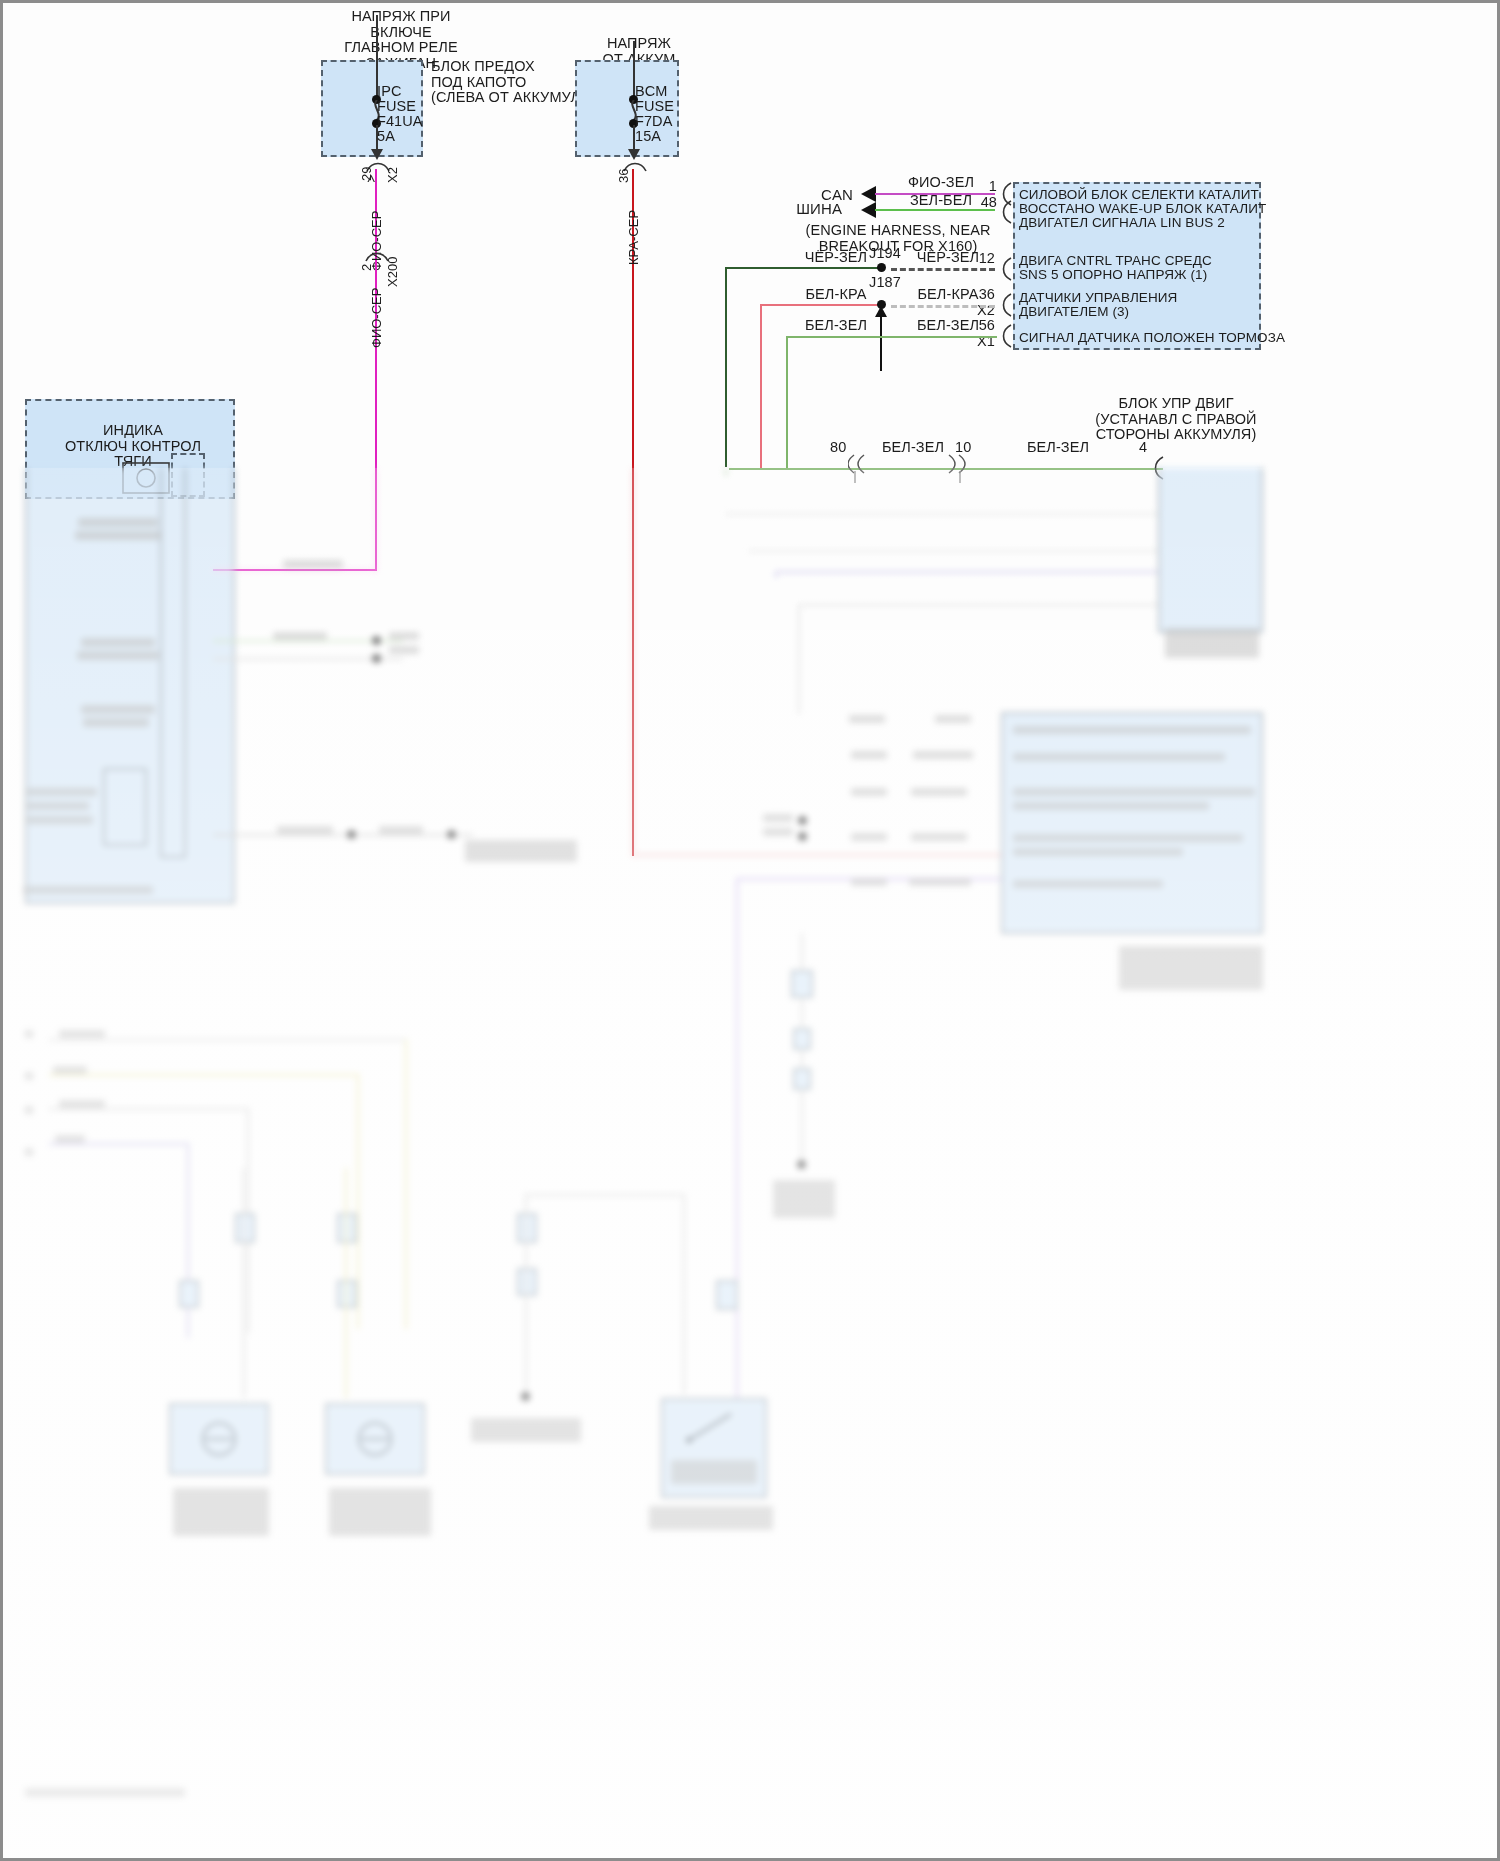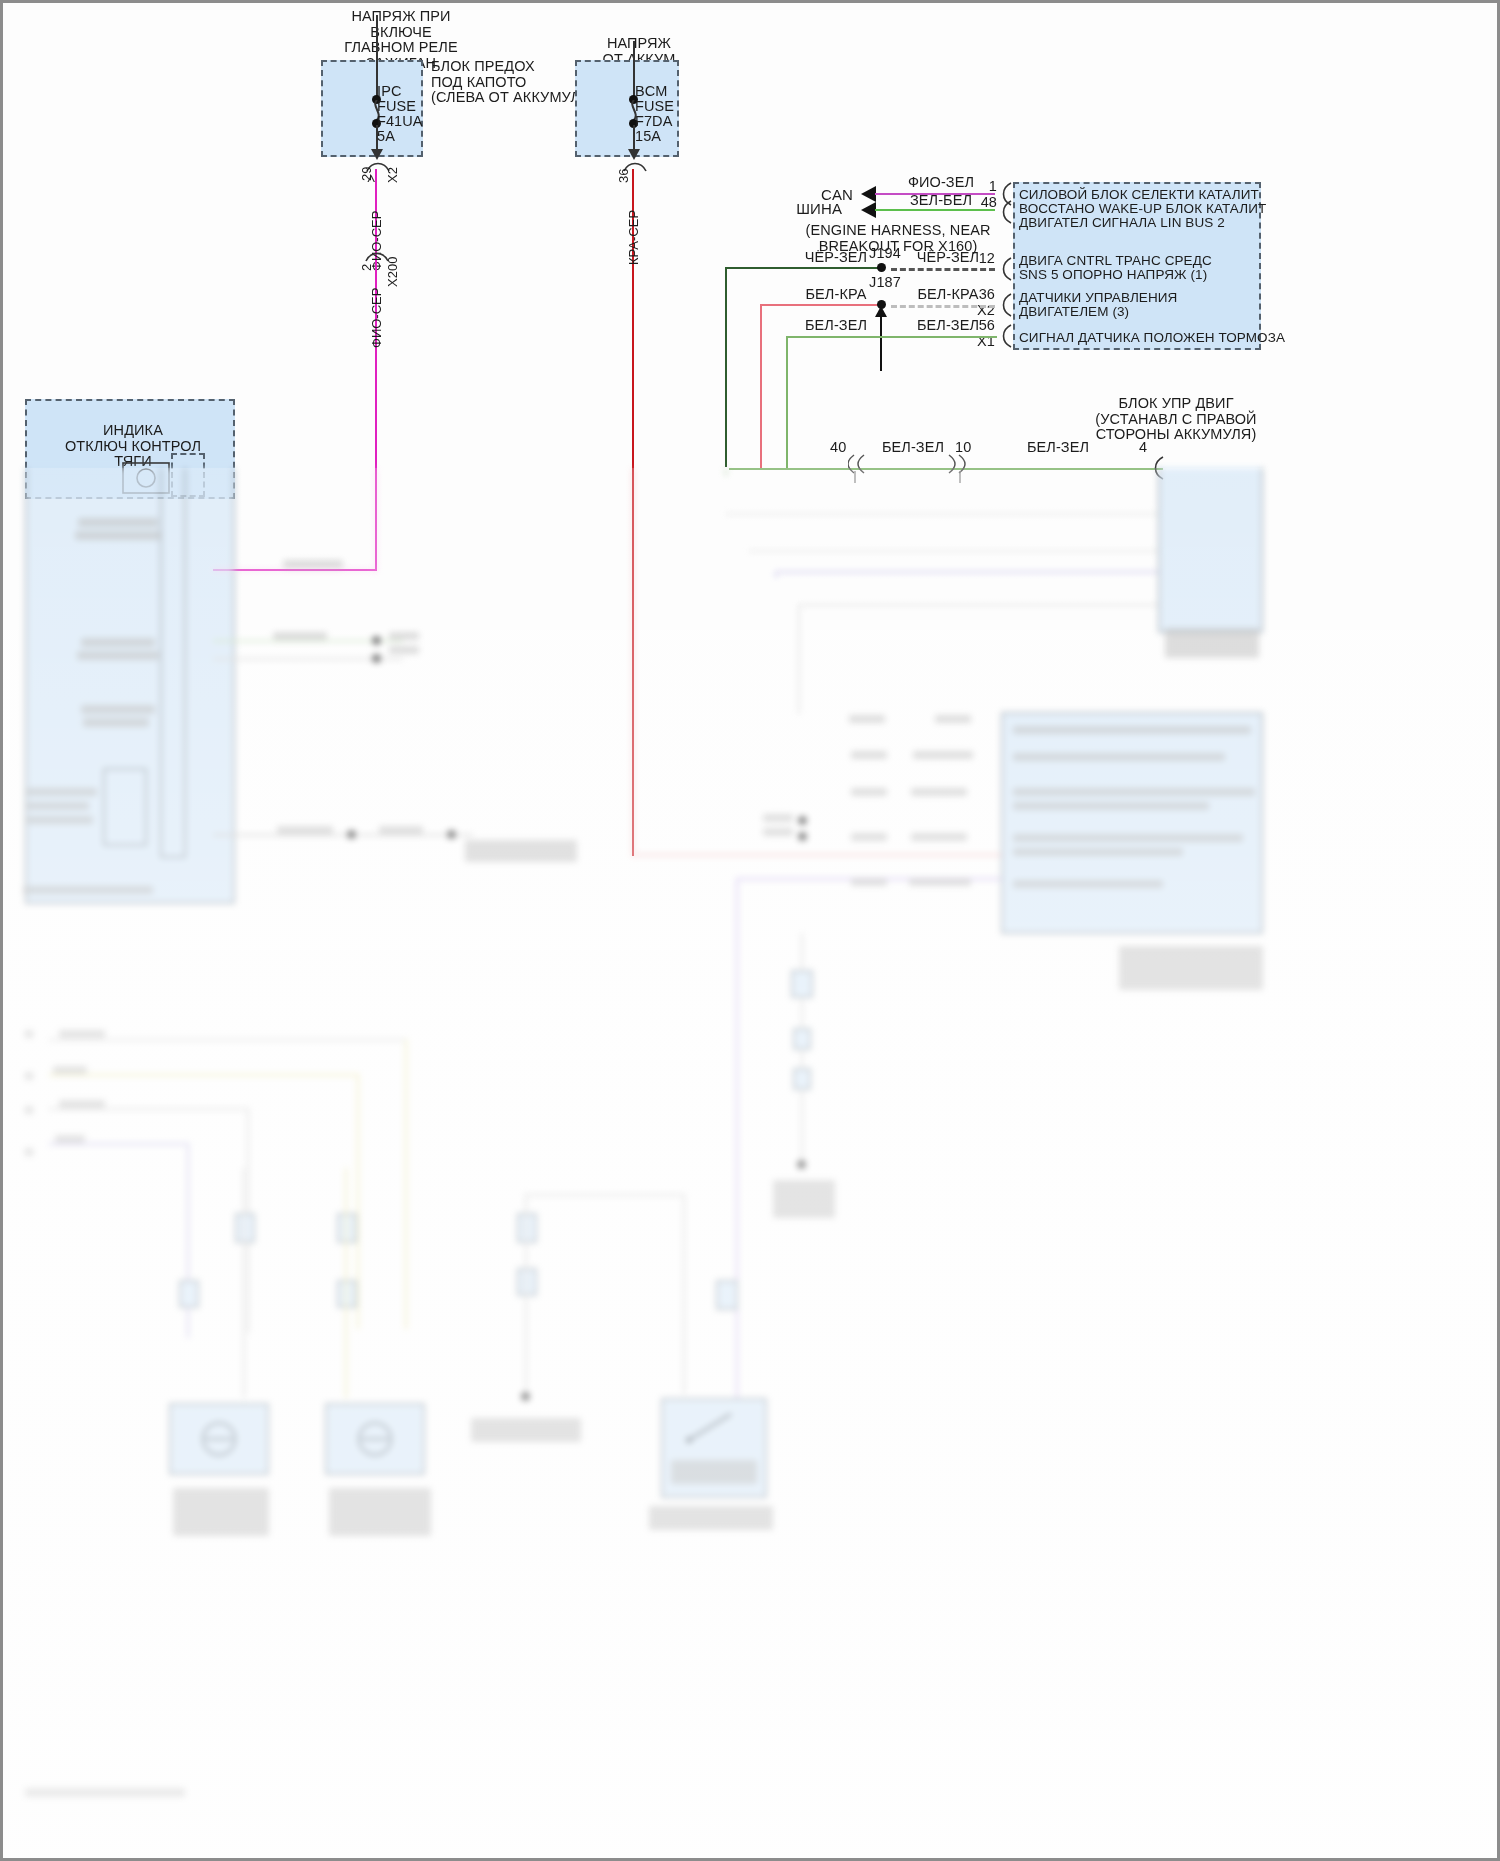--- a/index.html
+++ b/index.html
@@ -259,21 +259,21 @@
     <div class="lbl" style="left:1016px; top:250px; font-size:13.5px;">ДВИГА CNTRL ТРАНС СРЕДС</div>
     <div class="lbl" style="left:1016px; top:264px; font-size:13.5px;">SNS 5 ОПОРНО НАПРЯЖ (1)</div>
     <div class="lbl" style="left:1016px; top:287px; font-size:13.5px;">ДАТЧИКИ УПРАВЛЕНИЯ</div>
     <div class="lbl" style="left:1016px; top:301px; font-size:13.5px;">ДВИГАТЕЛЕМ (3)</div>
     <div class="lbl" style="left:1016px; top:327px; font-size:13.5px;">СИГНАЛ ДАТЧИКА ПОЛОЖЕН ТОРМОЗА</div>
     <div class="lbl c" style="left:1078px; top:365px; width:190px;margin-top:28px;">БЛОК УПР ДВИГ
 (УСТАНАВЛ С ПРАВОЙ
 СТОРОНЫ АККУМУЛЯ)</div>
 
     <div class="wire wh" style="left:726px; top:465px; width:434px; background:#7fb56b;"></div>
-    <div class="lbl" style="left:827px; top:437px;">40</div>
+    <div class="lbl" style="left:827px; top:437px;">80</div>
     <svg style="position:absolute;left:845px;top:450px;" width="26" height="30">
       <path d="M6 2 C -2 8, -2 14, 6 20 M16 2 C 8 8, 8 14, 16 20" stroke="#555" stroke-width="1.5" fill="none"></path>
       <path d="M7 18 L7 30" stroke="#888" stroke-width="1.3"></path>
     </svg>
     <div class="lbl c" style="left:855px; top:437px; width:110px;">БЕЛ-ЗЕЛ</div>
     <svg style="position:absolute;left:940px;top:450px;" width="26" height="30">
       <path d="M6 2 C 14 8, 14 14, 6 20 M16 2 C 24 8, 24 14, 16 20" stroke="#555" stroke-width="1.5" fill="none"></path>
       <path d="M17 18 L17 30" stroke="#888" stroke-width="1.3"></path>
     </svg>
     <div class="lbl" style="left:952px; top:437px;">10</div>

